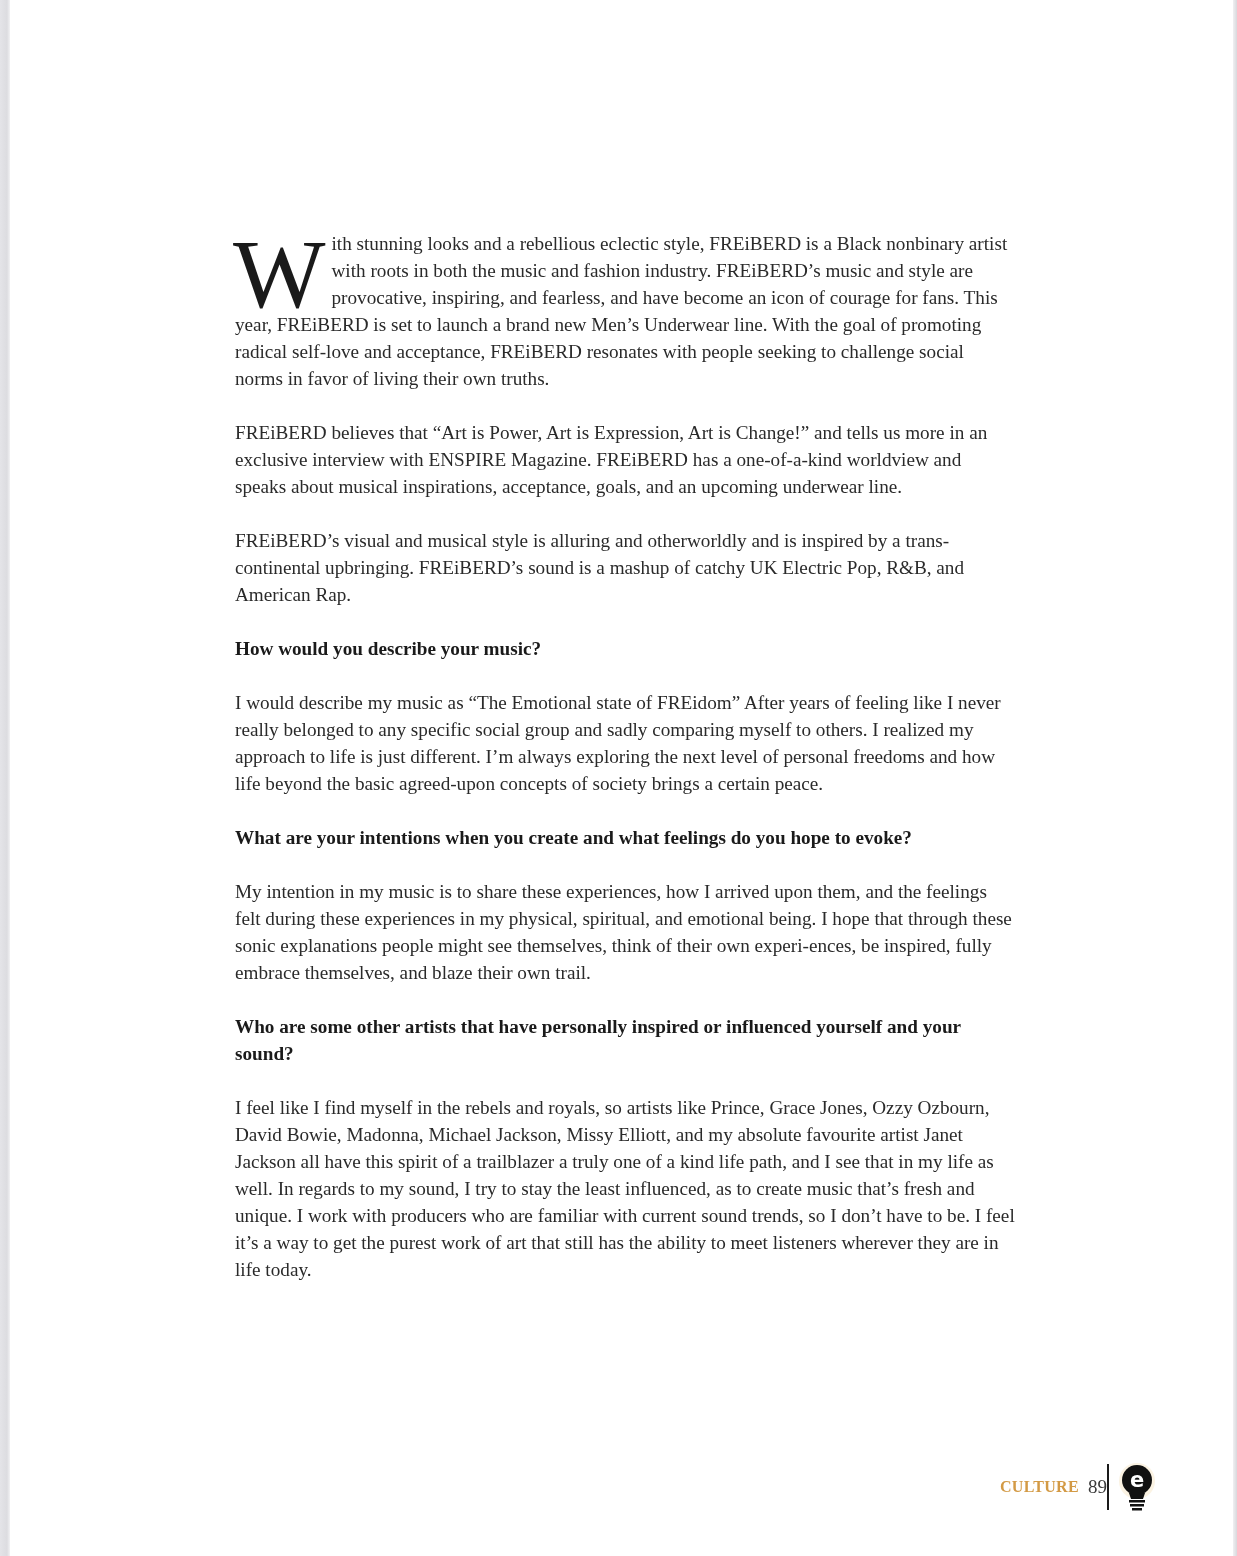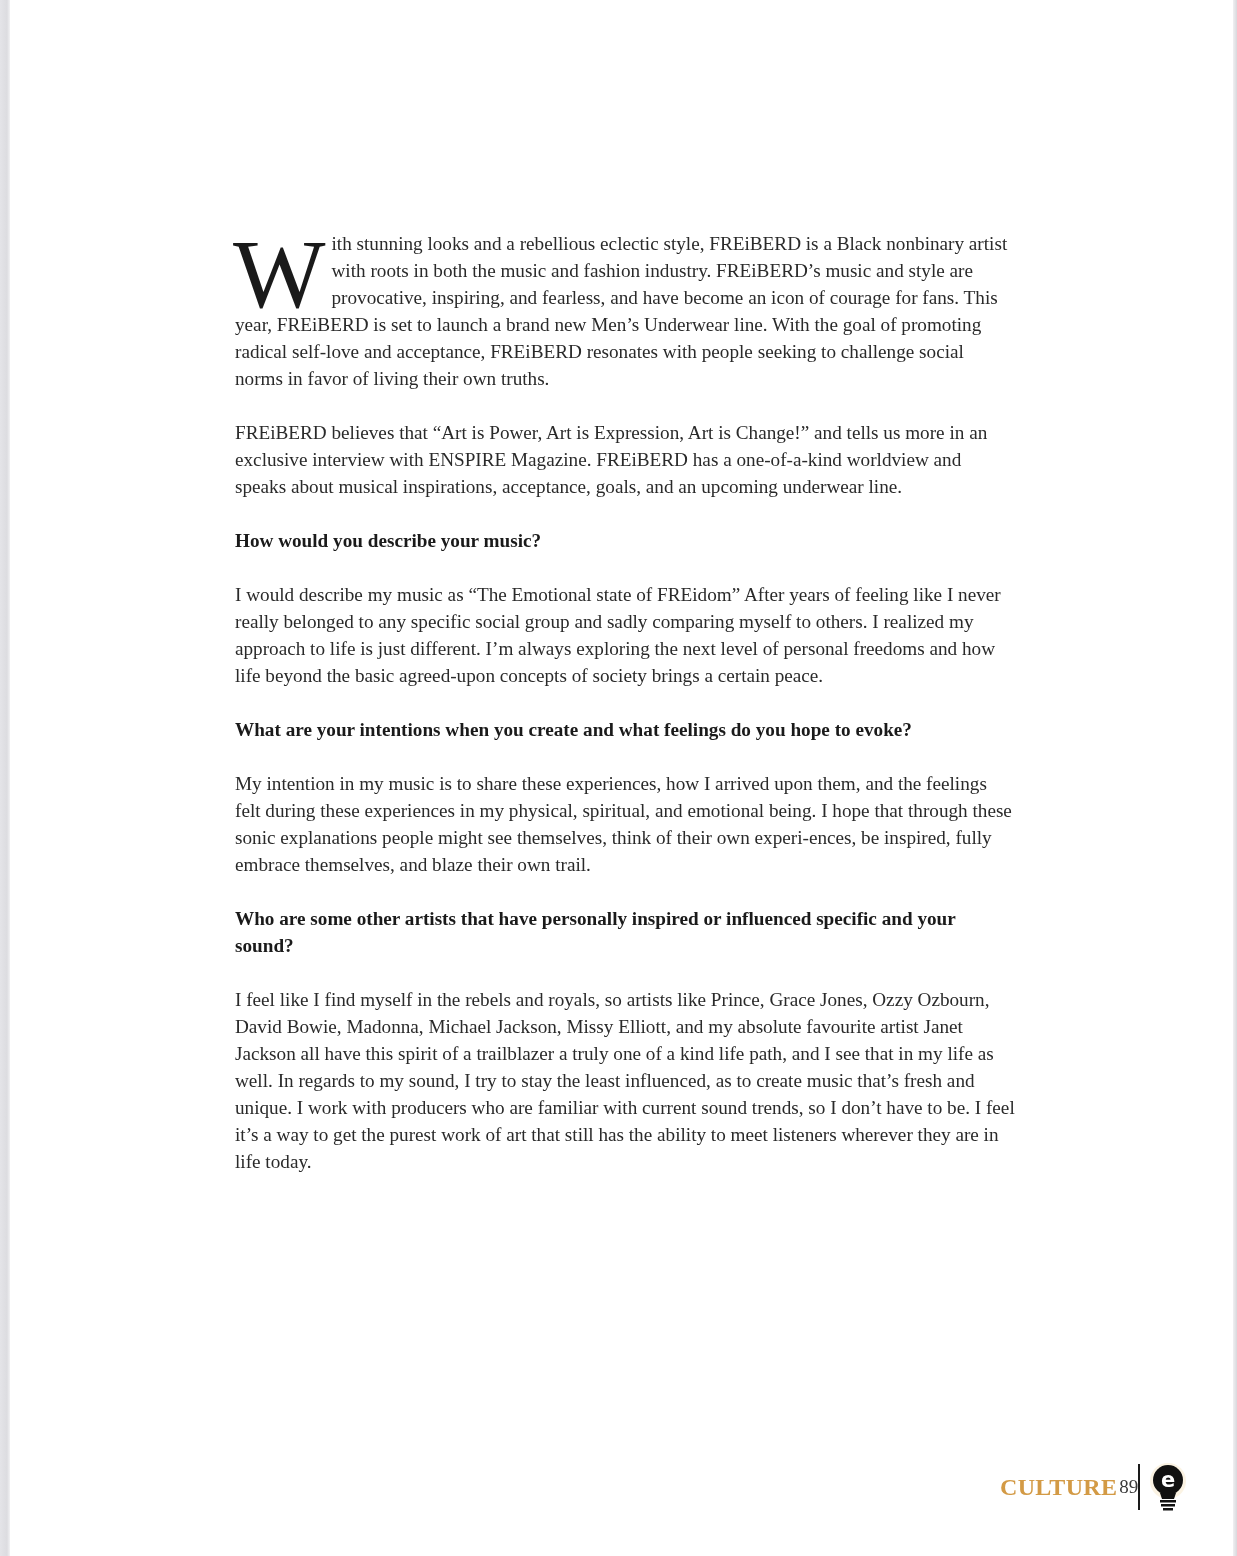--- a/index.html
+++ b/index.html
@@ -59,23 +59,23 @@
       top: 1462px;
       left: 1000px;
       height: 50px;
       display: flex;
       align-items: center;
       font-family: "Liberation Serif", serif;
     }
     .section-label {
       color: #d39a45;
       font-weight: bold;
-      font-size: 24px;
+      font-size: 16px;
       letter-spacing: 0.3px;
-      margin-right: 2px;
+      margin-right: 9px;
     }
     .page-number {
       color: #3a3a3a;
       font-size: 19px;
     }
     .divider {
       width: 2px;
       height: 46px;
       background: #1a1a1a;
       margin-right: 8px;
@@ -89,28 +89,29 @@
 <body>
 
 <div class="left-edge"></div>
 <div class="right-edge"></div>
 
 <article class="page">
   <p class="para"><span class="dropcap">W</span><span>ith stunning looks and a rebellious eclectic style, FREiBERD is a Black nonbinary artist with roots in both the music and fashion industry. FREiBERD’s music and style are provocative, inspiring, and fearless, and have become an icon of courage for fans. This year, FREiBERD is set to launch a brand new Men’s Underwear line. With the goal of promoting radical self-love and acceptance, FREiBERD resonates with people seeking to challenge social norms in favor of living their own truths.</span></p>
 
   <p class="para">FREiBERD believes that “Art is Power, Art is Expression, Art is Change!” and tells us more in an exclusive interview with ENSPIRE Magazine. FREiBERD has a one-of-a-kind worldview and speaks about musical inspirations, acceptance, goals, and an upcoming underwear line.</p>
 
+  <p class="para">FREiBERD’s visual and musical style is alluring and otherworldly and is inspired by a trans-continental upbringing. FREiBERD’s sound is a mashup of catchy UK Electric Pop, R&amp;B, and American Rap.</p>
 
   <p class="question">How would you describe your music?</p>
   <p class="para">I would describe my music as “The Emotional state of FREidom” After years of feeling like I never really belonged to any specific social group and sadly comparing myself to others. I realized my approach to life is just different. I’m always exploring the next level of personal freedoms and how life beyond the basic agreed-upon concepts of society brings a certain peace.</p>
 
   <p class="question">What are your intentions when you create and what feelings do you hope to evoke?</p>
   <p class="para">My intention in my music is to share these experiences, how I arrived upon them, and the feelings felt during these experiences in my physical, spiritual, and emotional being. I hope that through these sonic explanations people might see themselves, think of their own experi-ences, be inspired, fully embrace themselves, and blaze their own trail.</p>
 
-  <p class="question">Who are some other artists that have personally inspired or influenced specific and your sound?</p>
+  <p class="question">Who are some other artists that have personally inspired or influenced yourself and your sound?</p>
   <p class="para">I feel like I find myself in the rebels and royals, so artists like Prince, Grace Jones, Ozzy Ozbourn, David Bowie, Madonna, Michael Jackson, Missy Elliott, and my absolute favourite artist Janet Jackson all have this spirit of a trailblazer a truly one of a kind life path, and I see that in my life as well. In regards to my sound, I try to stay the least influenced, as to create music that’s fresh and unique. I work with producers who are familiar with current sound trends, so I don’t have to be. I feel it’s a way to get the purest work of art that still has the ability to meet listeners wherever they are in life today.</p>
 </article>
 
 <div class="footer">
   <span class="section-label">CULTURE</span>
   <span class="page-number">89</span>
   <span class="divider"></span>
   <span class="logo">
     <svg width="40" height="48" viewBox="0 0 40 48">
       <circle cx="20" cy="18" r="18" fill="#fbf3e3"></circle>

